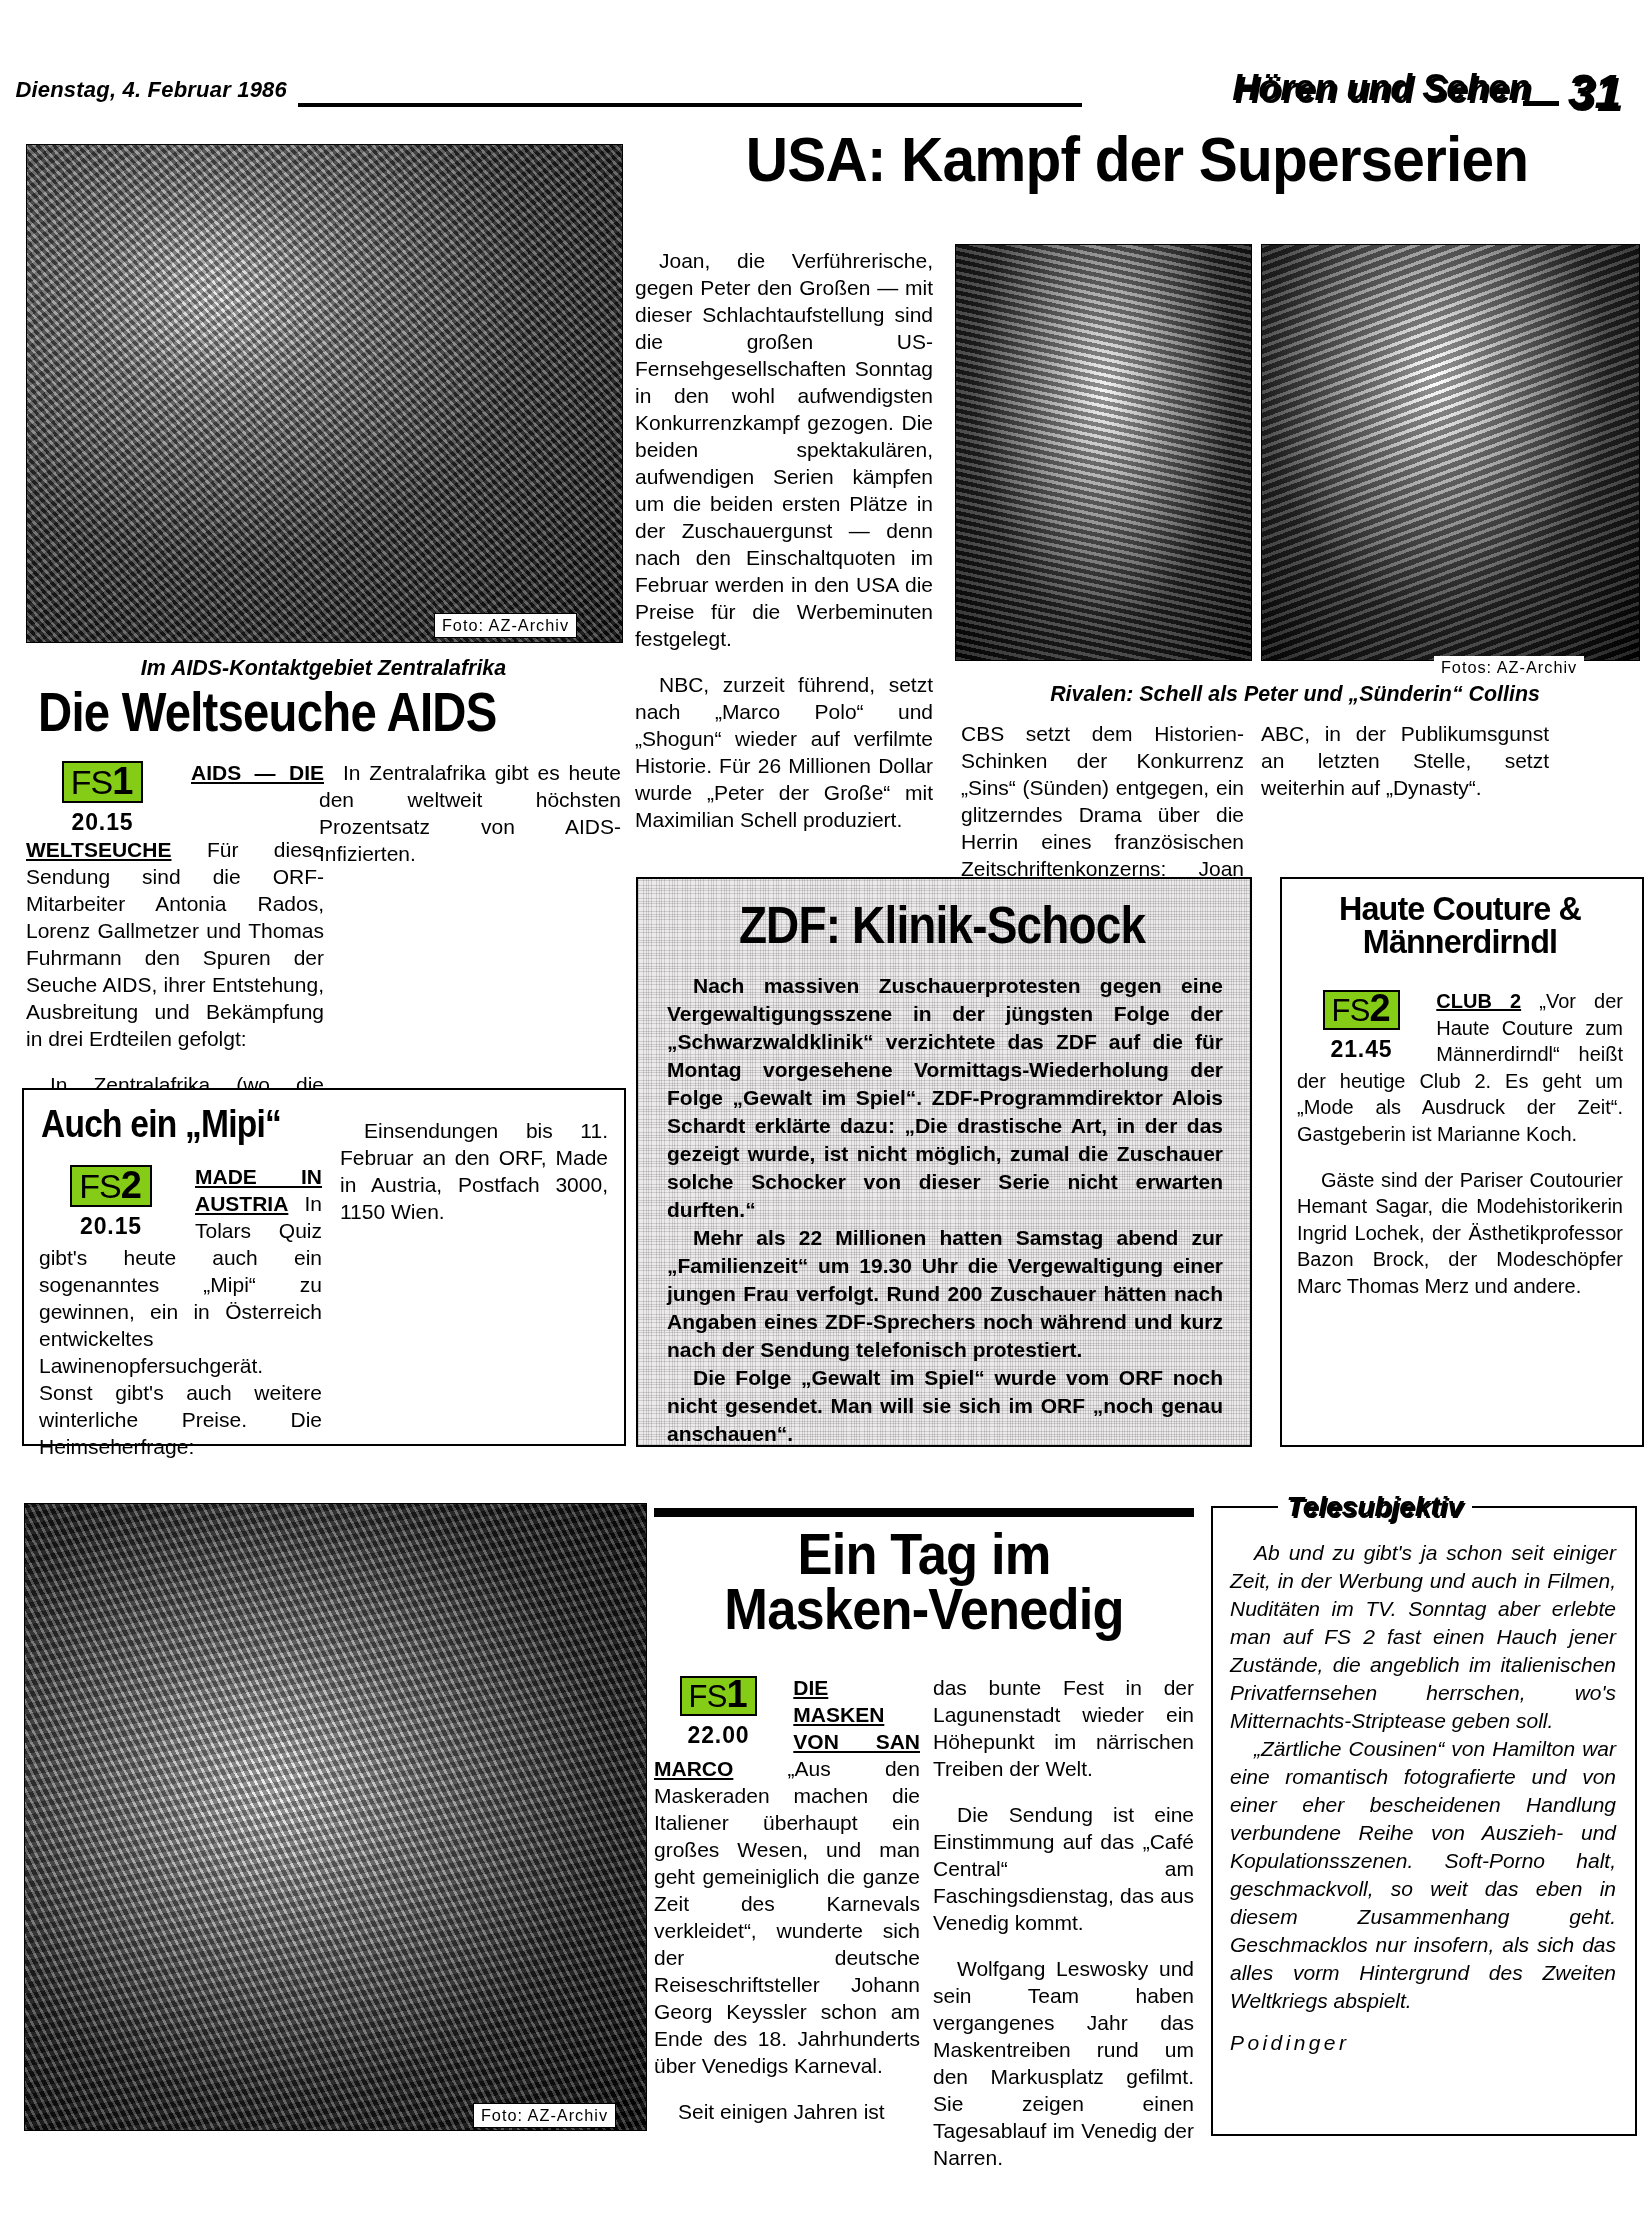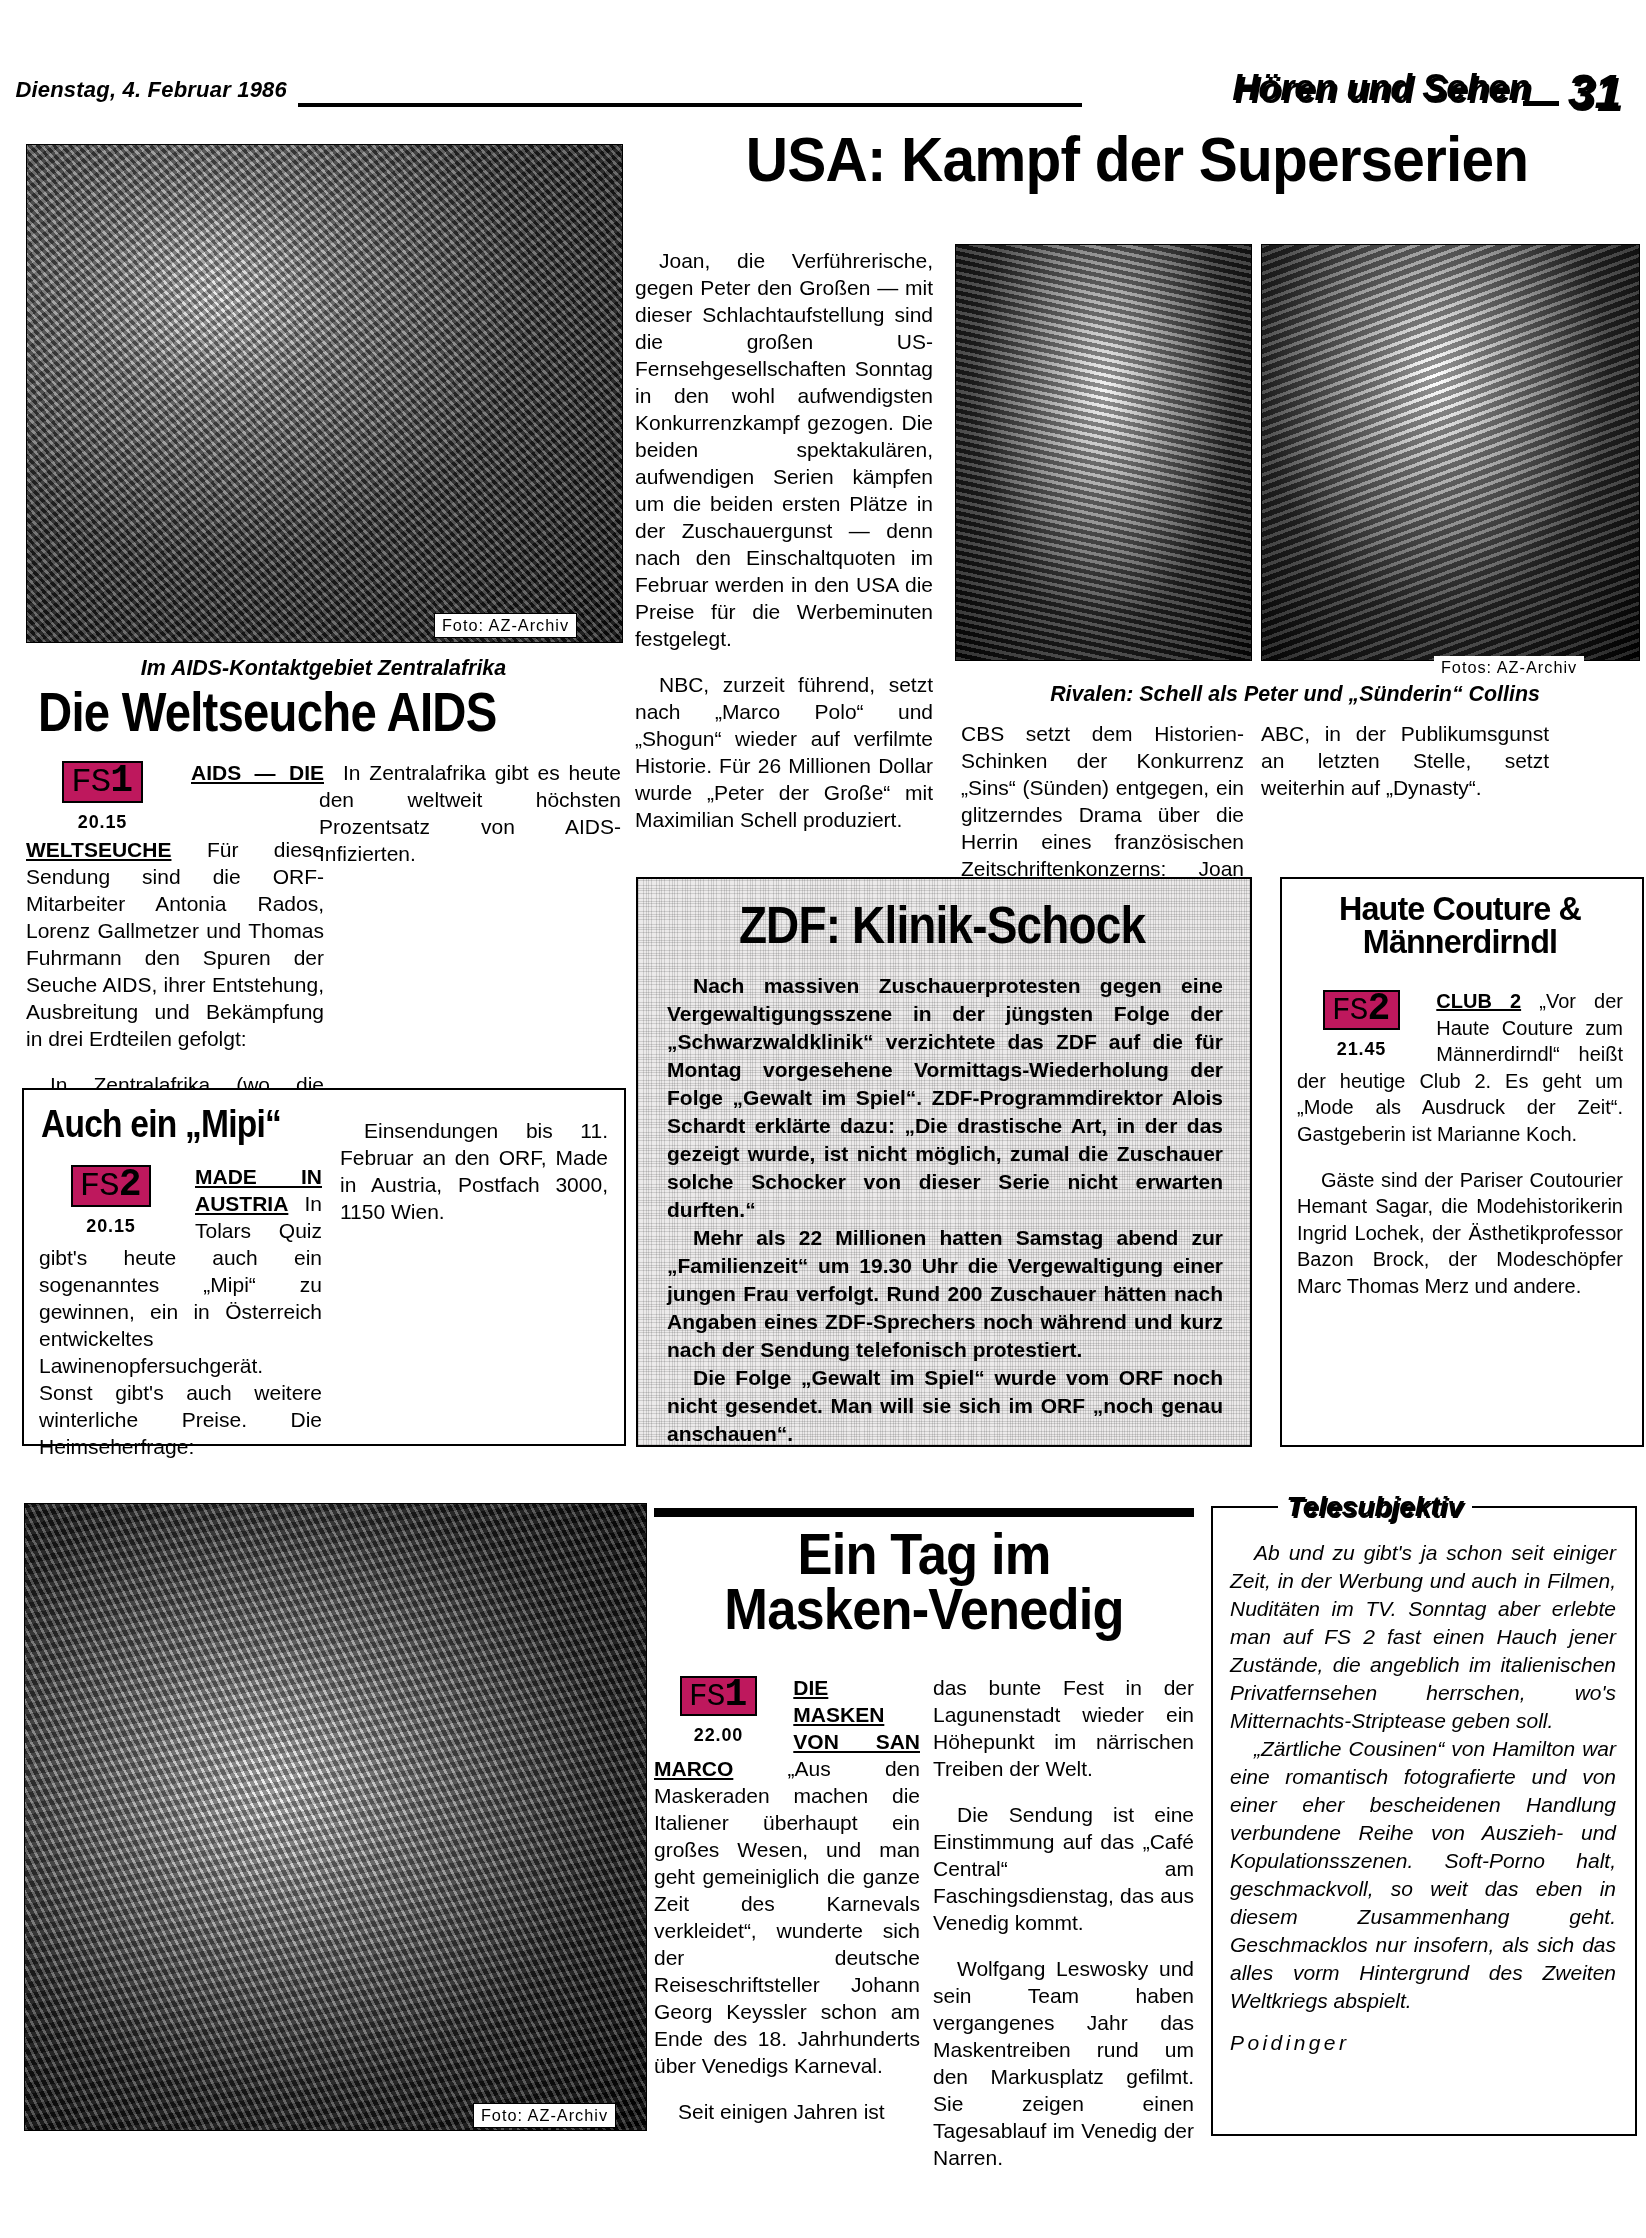--- a/index.html
+++ b/index.html
@@ -83,27 +83,26 @@
     font-size:21px;line-height:27px;
     text-align:justify;
     -webkit-hyphens:none;hyphens:none;
   }
   .col p{margin:0 0 0 0;text-indent:24px;}
   .col p.np{text-indent:24px;margin-top:19px;}
   .col p.first{text-indent:0;}
 
   
   .fs{
-    display:inline-block;border:2.6px solid #000;background:#be185d;
+    display:inline-block;border:2.6px solid #000;background:#84cc16;
     padding:0.9px 8.6px 2.6px 6.9px;font-size:34px;line-height:34px;font-weight:300;
     letter-spacing:-0.9px;
-    font-family:Liberation Mono, monospace;
   }
   .fs b{font-weight:bold;font-size:38px;}
-  .time{font-weight:bold;font-size:18px;letter-spacing:0.9px;}
+  .time{font-weight:bold;font-size:23px;letter-spacing:0.9px;}
   .lede-head{font-weight:bold;text-decoration:underline;}
 
   
   .badgewrap{float:left;width:153px;margin:1.7px 12px 0 0;text-align:center;}
   .badgewrap .time{display:block;margin-top:6px;}
 
   
   .boxed{position:absolute;border:2.6px solid #000;background:#fff;}
 
   

